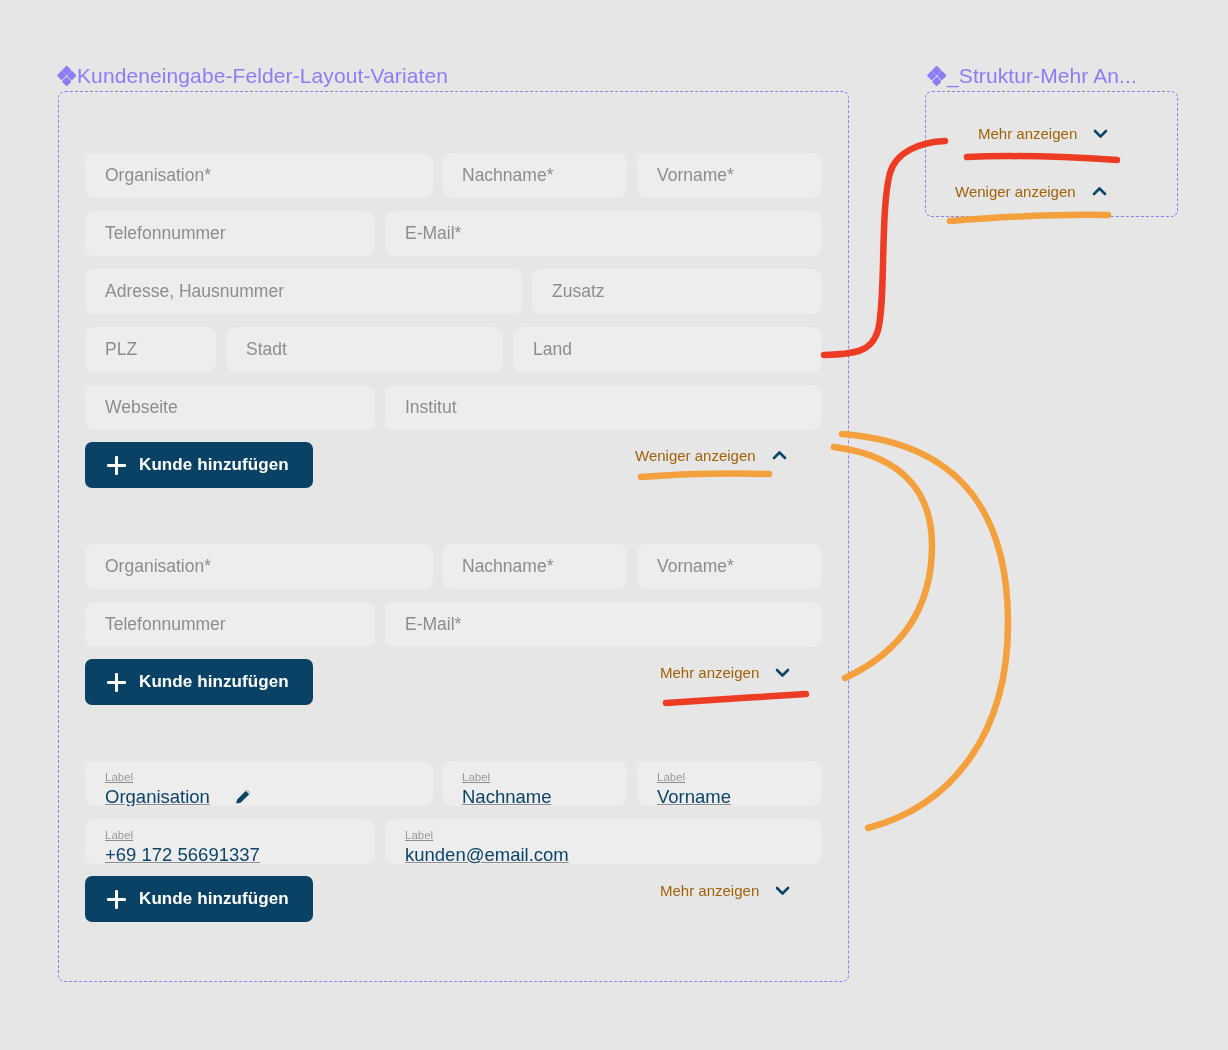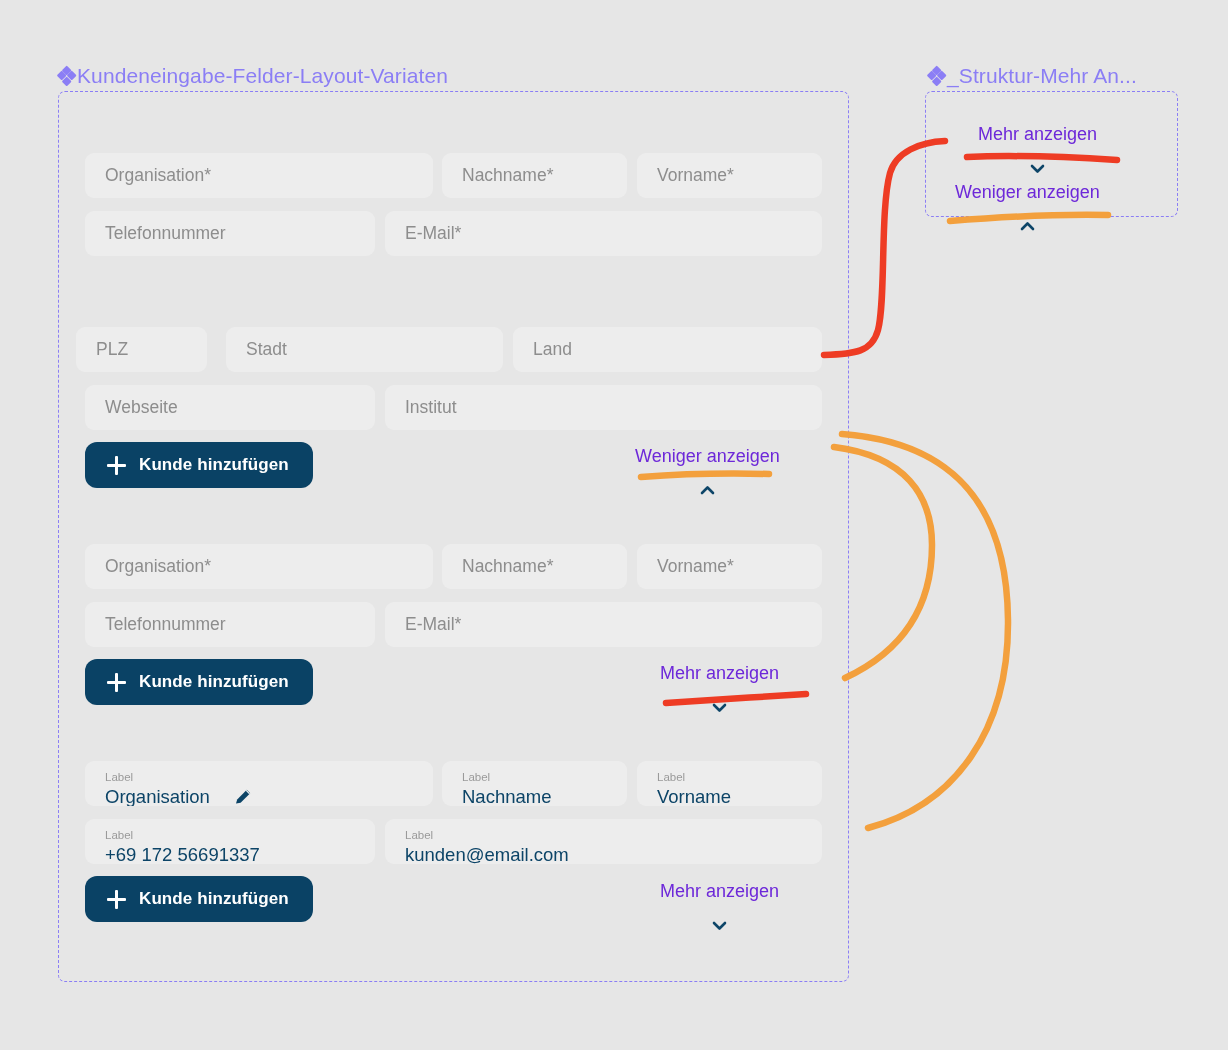--- a/index.html
+++ b/index.html
@@ -45,53 +45,54 @@
     display: flex; align-items: center;
     padding: 0 20px;
     font-size: 17.5px;
     color: #8d8d8d;
     overflow: hidden;
     white-space: nowrap;
   }
   .field.filled {
     display: block;
     padding: 9px 20px 0 20px;
+    text-decoration: underline;
   }
   .field .lab {
     font-size: 11.5px; color: #9a9a9a;
     line-height: 14px; display: block;
   }
   .field .val {
     font-size: 18.5px; color: #0c4467;
     line-height: 25px; display: flex; align-items: center; gap: 23px;
   }
 
   .btn-add {
     position: absolute;
     background: #0a4265;
     color: #ffffff;
-    border: none; border-radius: 12px;
+    border: none; border-radius: 7px;
     display: flex; align-items: center; gap: 13px;
     padding: 0 22px;
     font-size: 17px; font-weight: bold;
     letter-spacing: .1px;
     cursor: pointer;
   }
   .plus { position: relative; width: 19px; height: 19px; flex: none; }
   .plus::before, .plus::after {
     content: ""; position: absolute; background: #fff; border-radius: 1px;
   }
   .plus::before { left: 0; top: 8px; width: 19px; height: 3px; }
   .plus::after  { top: 0; left: 8px; height: 19px; width: 3px; }
 
   .toggle {
     position: absolute;
     display: flex; align-items: center; gap: 14px;
-    color: #6d28d9; font-size: 18px;
-    cursor: pointer; white-space: nowrap; flex-direction: column;
+    color: #a16207; font-size: 15px;
+    cursor: pointer; white-space: nowrap;
   }
   .chev { width: 19px; height: 19px; flex: none; }
   .chev svg { display: block; }
 
   
   .ann { position: absolute; left: 0; top: 0; width: 1228px; height: 1050px;
          pointer-events: none; }
   .pencil { width: 21px; height: 21px; flex: none; cursor: pointer; }
 </style>
 </head>
@@ -139,22 +140,24 @@
     </span>
   </div>
 
   <div class="field" style="left:85px;  top:153px; width:348px; height:45px;">Organisation*</div>
   <div class="field" style="left:442px; top:153px; width:185px; height:45px;">Nachname*</div>
   <div class="field" style="left:637px; top:153px; width:185px; height:45px;">Vorname*</div>
 
   <div class="field" style="left:85px;  top:211px; width:290px; height:45px;">Telefonnummer</div>
   <div class="field" style="left:385px; top:211px; width:437px; height:45px;">E-Mail*</div>
 
-
-  <div class="field" style="left:76px;  top:327px; width:131px; height:45px;">PLZ</div>
+  <div class="field" style="left:85px;  top:269px; width:437px; height:45px;">Adresse, Hausnummer</div>
+  <div class="field" style="left:532px; top:269px; width:290px; height:45px;">Zusatz</div>
+
+  <div class="field" style="left:85px;  top:327px; width:131px; height:45px;">PLZ</div>
   <div class="field" style="left:513px; top:327px; width:309px; height:45px;">Land</div>
   <div class="field" style="left:226px; top:327px; width:277px; height:45px;">Stadt</div>
 
   <div class="field" style="left:85px;  top:385px; width:290px; height:45px;">Webseite</div>
   <div class="field" style="left:385px; top:385px; width:437px; height:45px;">Institut</div>
 
   <button class="btn-add" style="left:85px; top:442px; width:228px; height:46px;">
     <span class="plus"></span>
     <span>Kunde hinzufügen</span>
   </button>

